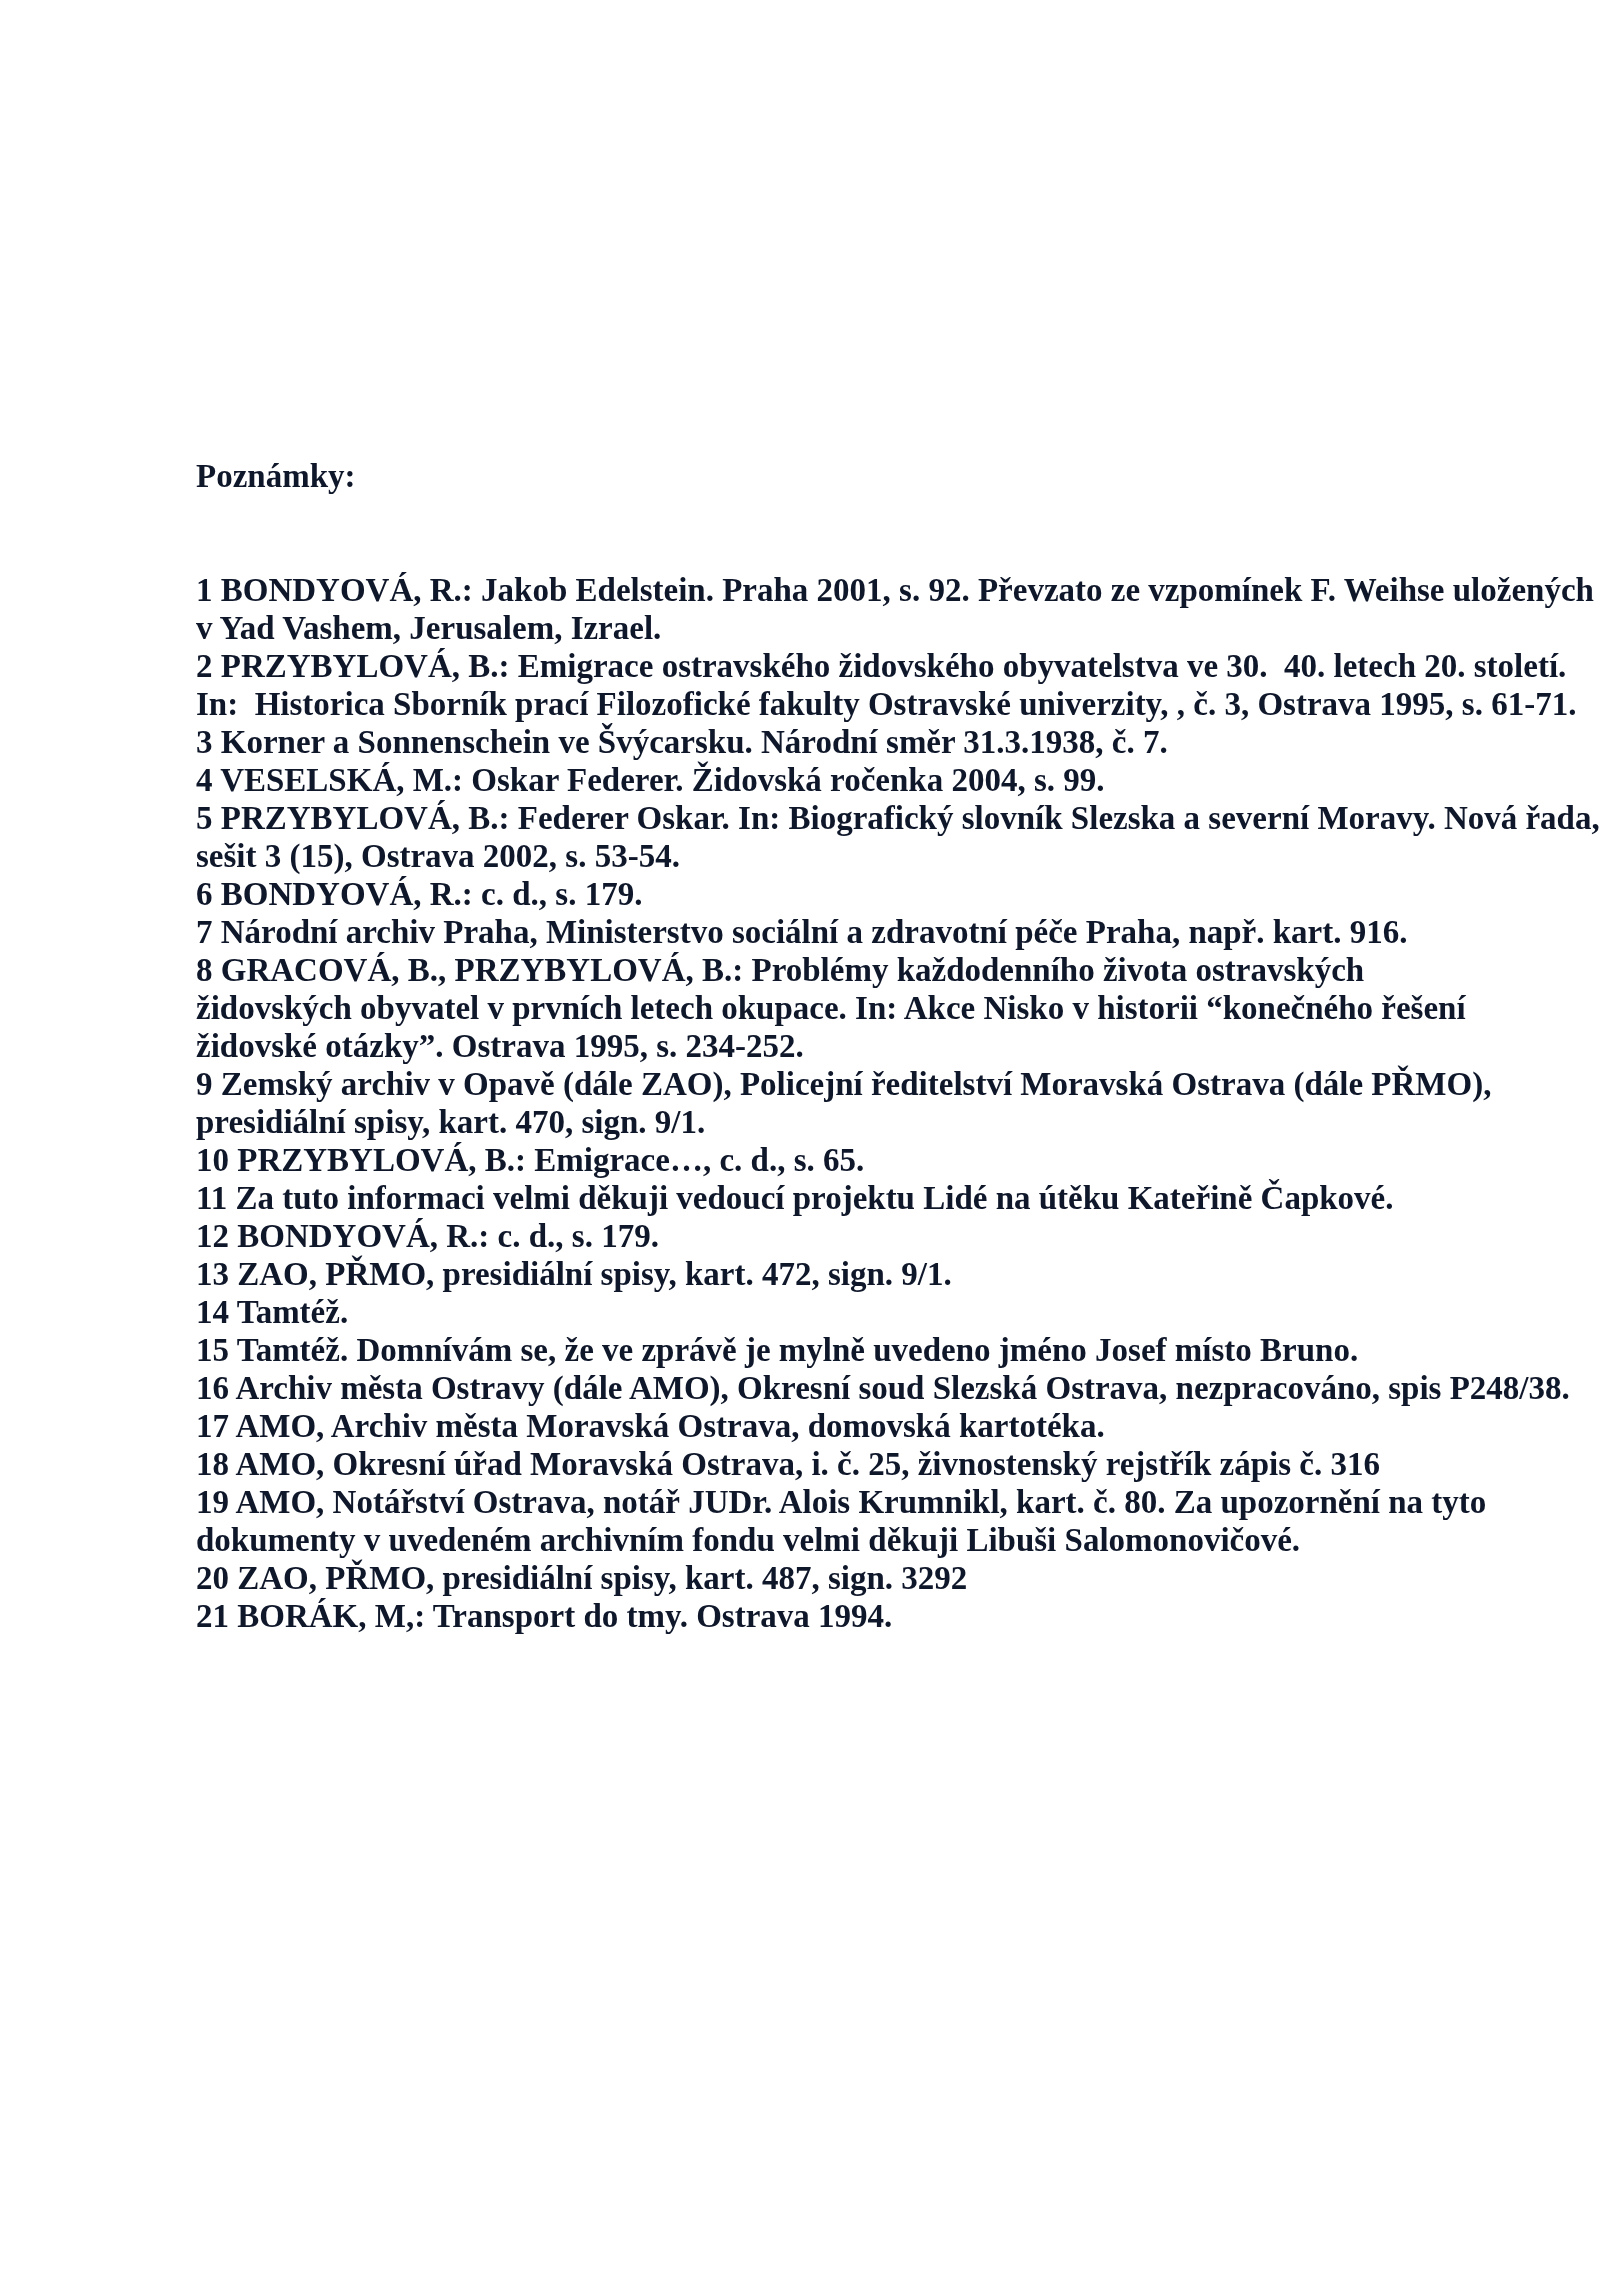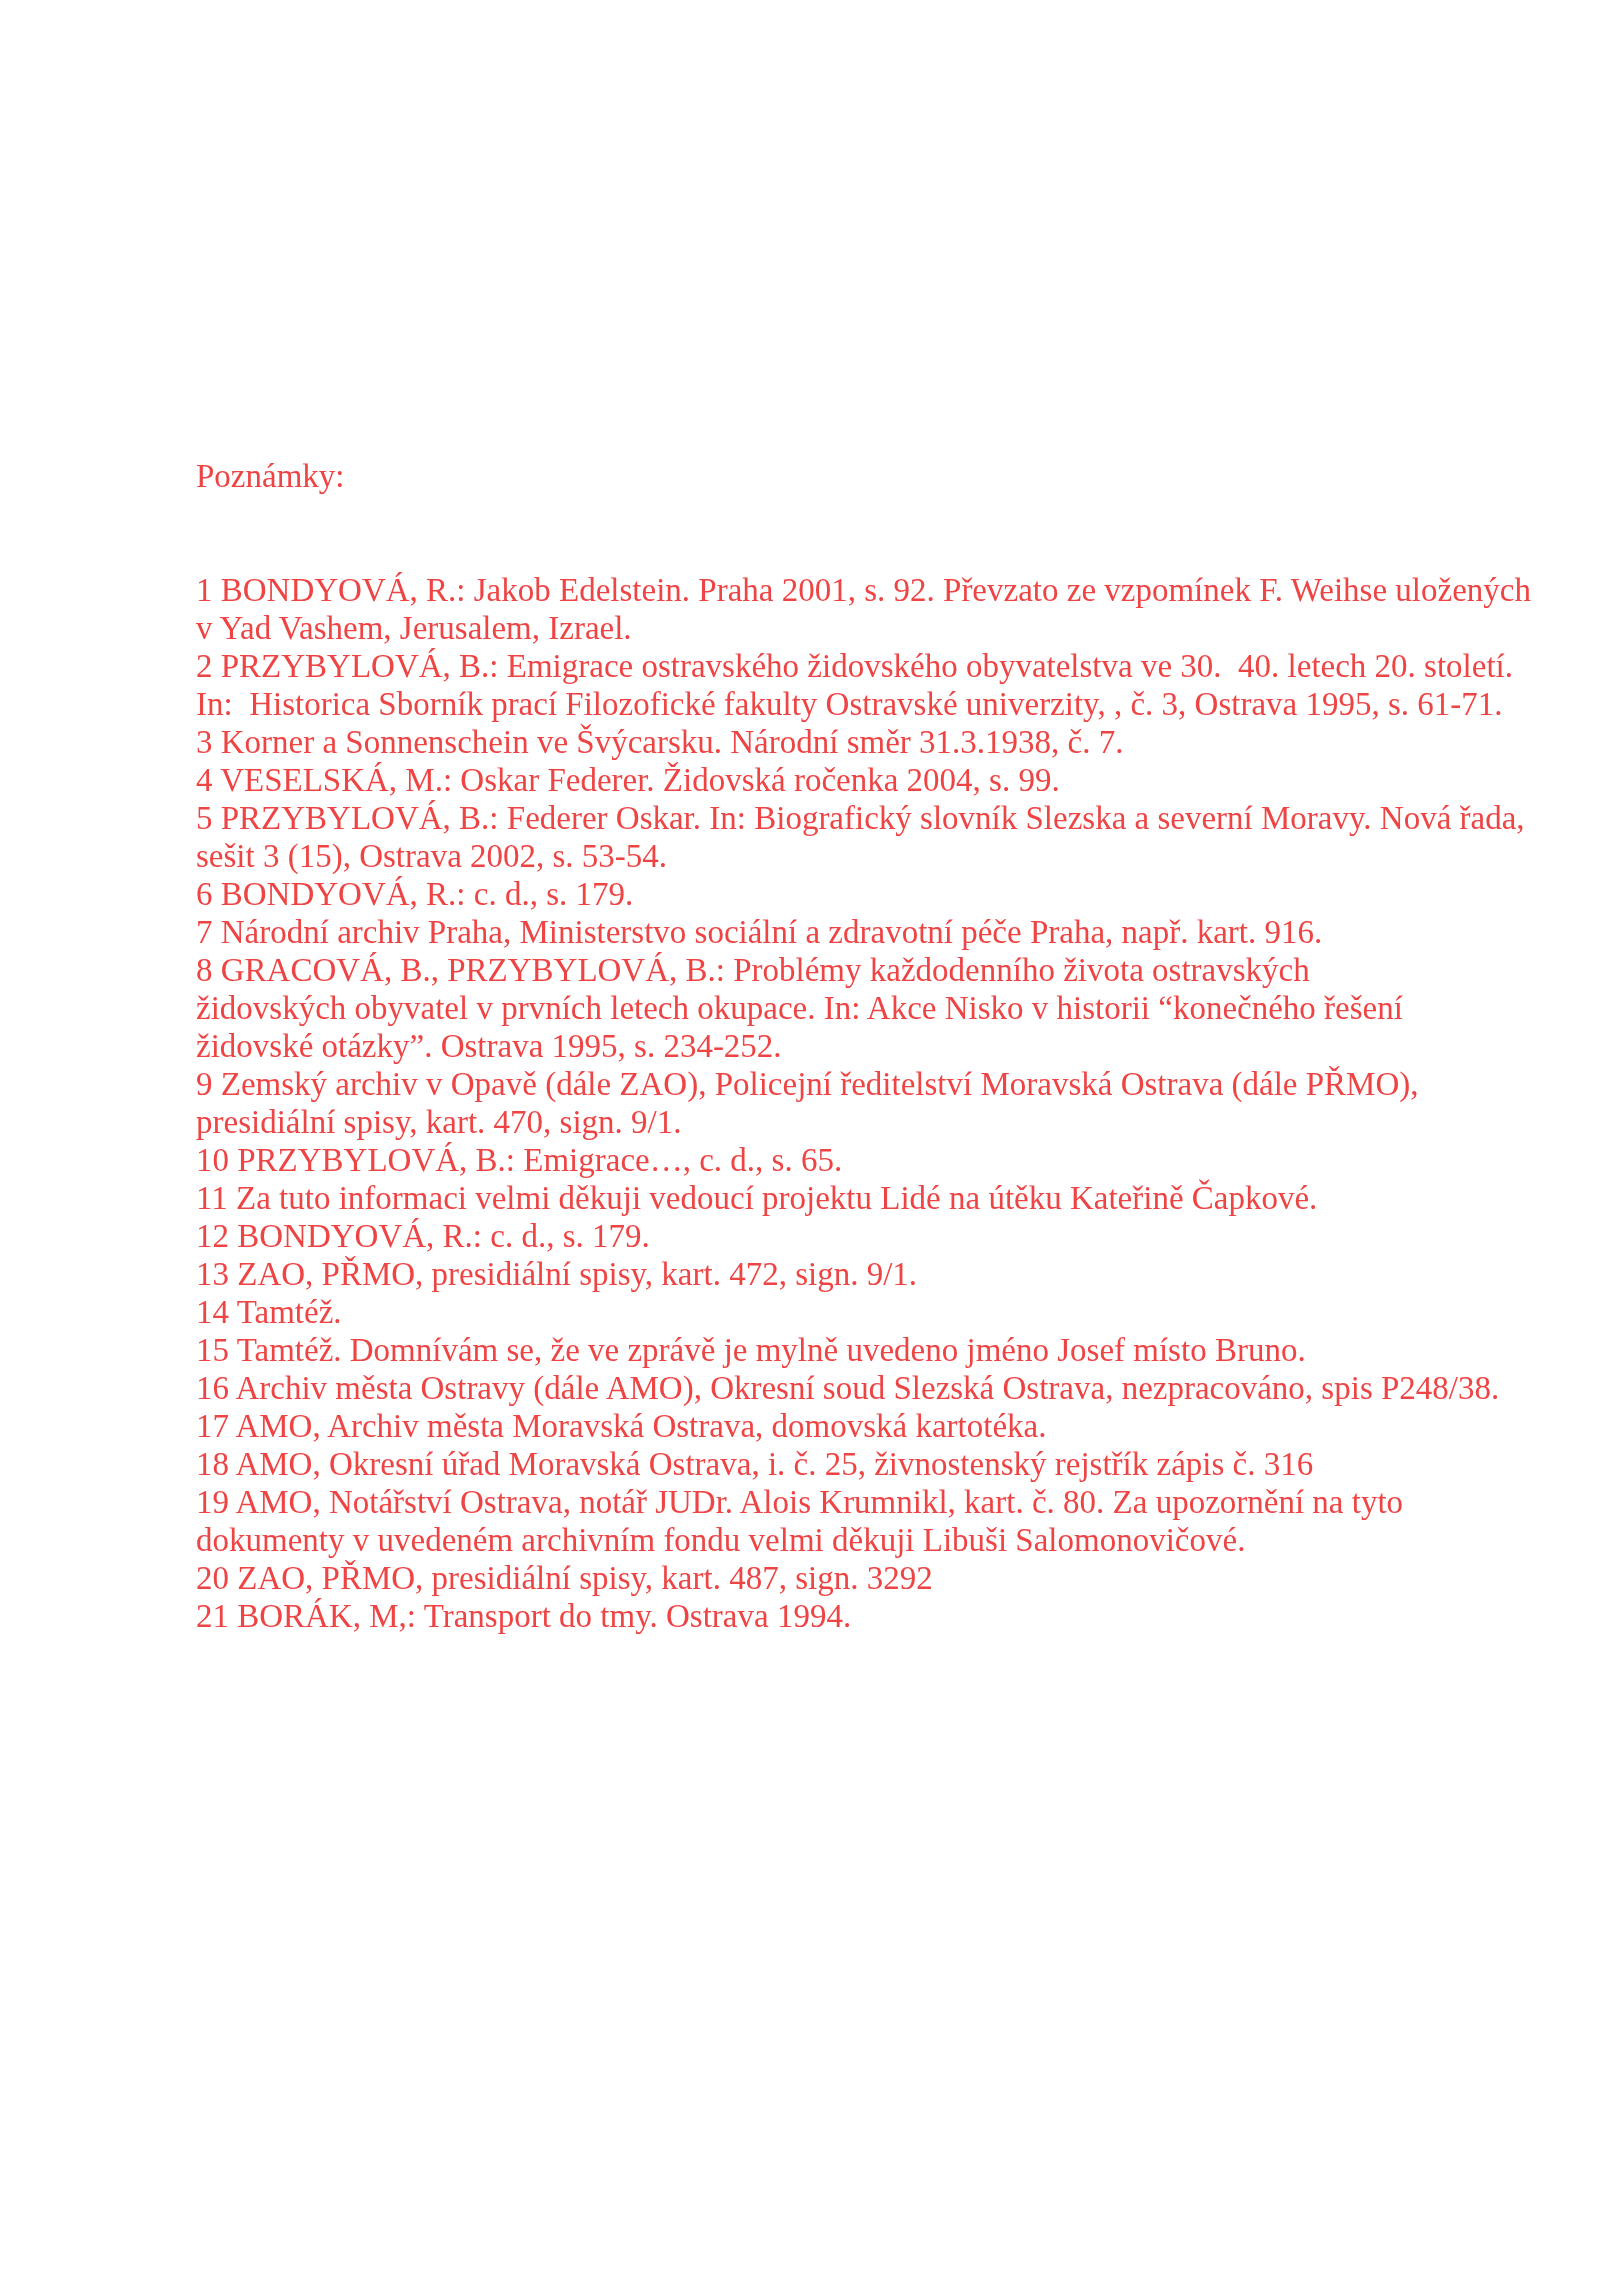--- a/index.html
+++ b/index.html
@@ -26,19 +26,19 @@
     white-space: pre;           
     letter-spacing: 0;
   }
   .notes-block div {
     min-height: 38px;
   }
 </style>
 </head>
 <body>
 
-<div class="page" style="background: rgb(255, 255, 255); color: #ef4444;">
+<div class="page" style="background: rgb(255, 255, 255); color: #0f172a; font-weight: bold;">
   <div class="notes-block">
     <div>Poznámky:</div>
     <div><div>1 BONDYOVÁ, R.: Jakob Edelstein. Praha 2001, s. 92. Převzato ze vzpomínek F. Weihse uložených</div><div>v Yad Vashem, Jerusalem, Izrael.</div><div>2 PRZYBYLOVÁ, B.: Emigrace ostravského židovského obyvatelstva ve 30.  40. letech 20. století.</div><div>In:  Historica Sborník prací Filozofické fakulty Ostravské univerzity, , č. 3, Ostrava 1995, s. 61-71.</div><div>3 Korner a Sonnenschein ve Švýcarsku. Národní směr 31.3.1938, č. 7.</div><div>4 VESELSKÁ, M.: Oskar Federer. Židovská ročenka 2004, s. 99.</div><div>5 PRZYBYLOVÁ, B.: Federer Oskar. In: Biografický slovník Slezska a severní Moravy. Nová řada,</div><div>sešit 3 (15), Ostrava 2002, s. 53-54.</div><div>6 BONDYOVÁ, R.: c. d., s. 179.</div><div>7 Národní archiv Praha, Ministerstvo sociální a zdravotní péče Praha, např. kart. 916.</div><div>8 GRACOVÁ, B., PRZYBYLOVÁ, B.: Problémy každodenního života ostravských</div><div>židovských obyvatel v prvních letech okupace. In: Akce Nisko v historii “konečného řešení</div><div>židovské otázky”. Ostrava 1995, s. 234-252.</div><div>9 Zemský archiv v Opavě (dále ZAO), Policejní ředitelství Moravská Ostrava (dále PŘMO),</div><div>presidiální spisy, kart. 470, sign. 9/1.</div><div>10 PRZYBYLOVÁ, B.: Emigrace…, c. d., s. 65.</div><div>11 Za tuto informaci velmi děkuji vedoucí projektu Lidé na útěku Kateřině Čapkové.</div><div>12 BONDYOVÁ, R.: c. d., s. 179.</div><div>13 ZAO, PŘMO, presidiální spisy, kart. 472, sign. 9/1.</div><div>14 Tamtéž.</div><div>15 Tamtéž. Domnívám se, že ve zprávě je mylně uvedeno jméno Josef místo Bruno.</div><div>16 Archiv města Ostravy (dále AMO), Okresní soud Slezská Ostrava, nezpracováno, spis P248/38.</div><div>17 AMO, Archiv města Moravská Ostrava, domovská kartotéka.</div><div>18 AMO, Okresní úřad Moravská Ostrava, i. č. 25, živnostenský rejstřík zápis č. 316</div><div>19 AMO, Notářství Ostrava, notář JUDr. Alois Krumnikl, kart. č. 80. Za upozornění na tyto</div><div>dokumenty v uvedeném archivním fondu velmi děkuji Libuši Salomonovičové.</div><div>20 ZAO, PŘMO, presidiální spisy, kart. 487, sign. 3292</div><div>21 BORÁK, M,: Transport do tmy. Ostrava 1994.</div></div>
   </div>
 </div>
 
 
 </body></html>

